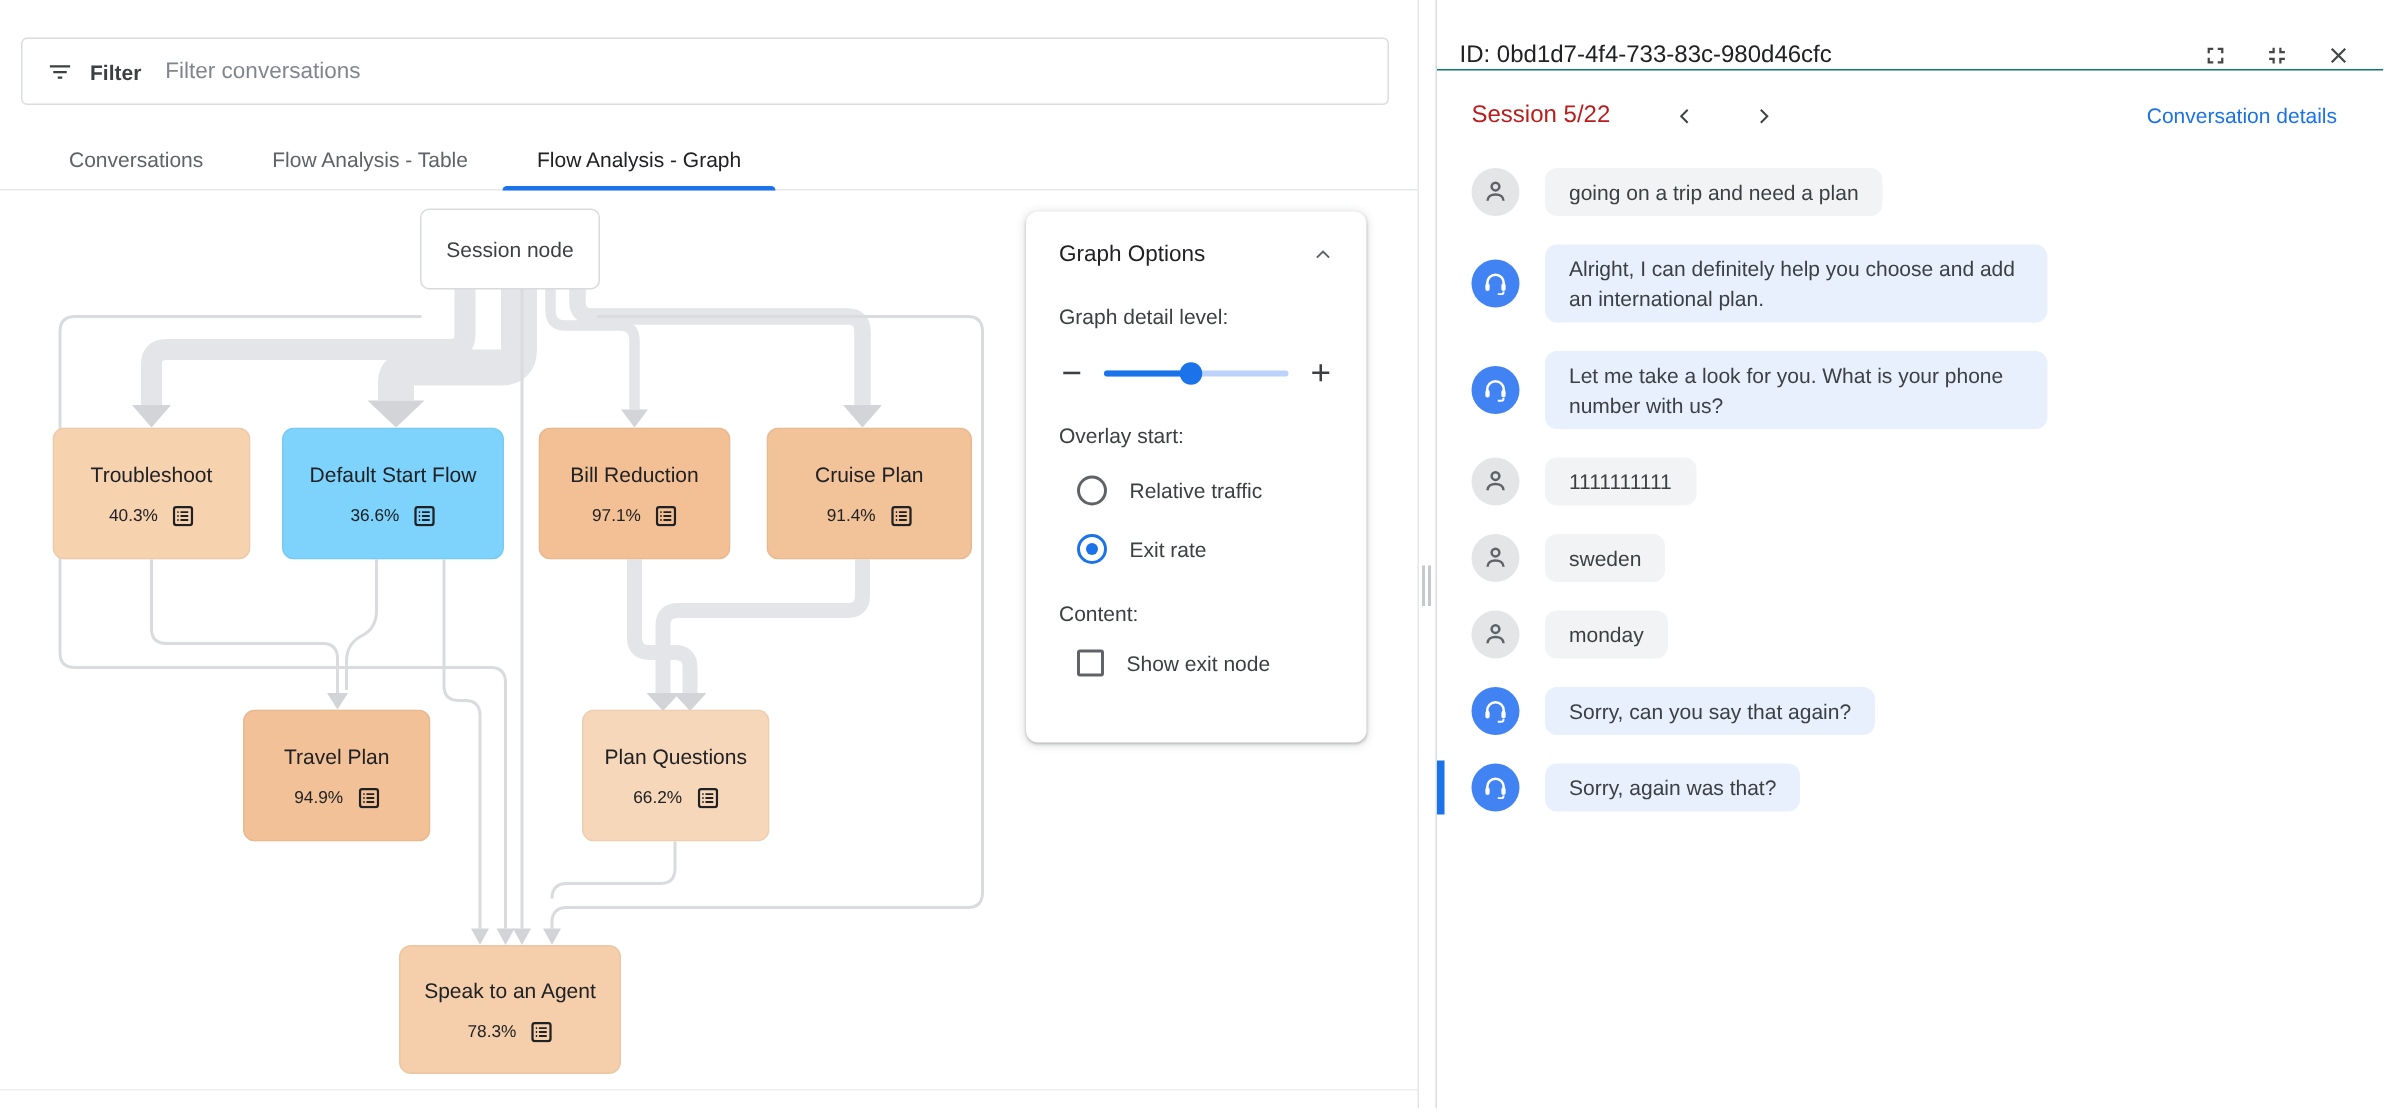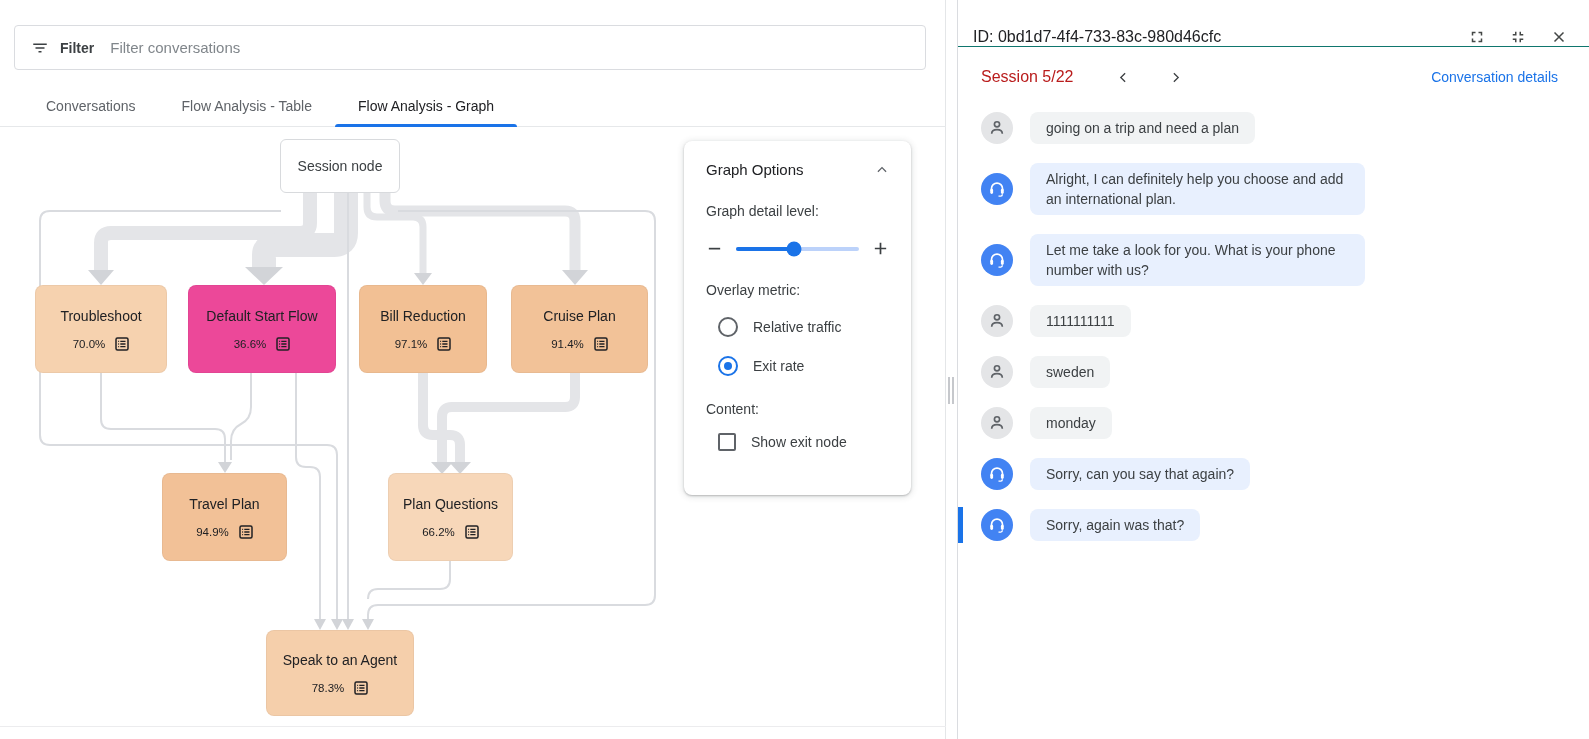--- a/index.html
+++ b/index.html
@@ -144,30 +144,30 @@
       </svg>
 
       <div class="graph-bottom-line"></div>
 
       <div class="start-node">Session node</div>
 
       <div id="flow-nodes">
           <div class="flow-node" style="left: 35px; top: 158px; width: 132px; height: 88px; background: rgb(246, 210, 175);">
             <div class="node-label">Troubleshoot</div>
             <div class="node-metric">
-              <span class="node-pct">70.0%</span>
-              <span class="node-list-icon">
-                <svg width="14" height="14" viewBox="0 0 14 14" fill="none" stroke="#202124">
-                  <rect x="1" y="1" width="12" height="12" rx="1.5" stroke-width="1.5"></rect>
-                  <path stroke-width="1.3" d="M5.3 4.4h5.2M5.3 7h5.2M5.3 9.6h5.2M3.2 4.4h.9M3.2 7h.9M3.2 9.6h.9"></path>
-                </svg>
-              </span>
-            </div>
-          </div>
-          <div class="flow-node" style="left: 188px; top: 158px; width: 148px; height: 88px; background: #ec4899;">
+              <span class="node-pct">40.3%</span>
+              <span class="node-list-icon">
+                <svg width="14" height="14" viewBox="0 0 14 14" fill="none" stroke="#202124">
+                  <rect x="1" y="1" width="12" height="12" rx="1.5" stroke-width="1.5"></rect>
+                  <path stroke-width="1.3" d="M5.3 4.4h5.2M5.3 7h5.2M5.3 9.6h5.2M3.2 4.4h.9M3.2 7h.9M3.2 9.6h.9"></path>
+                </svg>
+              </span>
+            </div>
+          </div>
+          <div class="flow-node" style="left: 188px; top: 158px; width: 148px; height: 88px; background: #7dd3fc;">
             <div class="node-label">Default Start Flow</div>
             <div class="node-metric">
               <span class="node-pct">36.6%</span>
               <span class="node-list-icon">
                 <svg width="14" height="14" viewBox="0 0 14 14" fill="none" stroke="#202124">
                   <rect x="1" y="1" width="12" height="12" rx="1.5" stroke-width="1.5"></rect>
                   <path stroke-width="1.3" d="M5.3 4.4h5.2M5.3 7h5.2M5.3 9.6h5.2M3.2 4.4h.9M3.2 7h.9M3.2 9.6h.9"></path>
                 </svg>
               </span>
             </div>
@@ -253,21 +253,21 @@
           <div class="slider-track">
             <div class="slider-fill" id="slider-fill" style="width: 47%;"></div>
             <div class="slider-thumb" id="slider-thumb" style="left: 47%;"></div>
           </div>
           <span class="slider-btn">
             <svg width="17" height="17" viewBox="0 0 24 24" fill="#3c4043">
                 <path d="M10.8 4h2.4v6.8H20v2.4h-6.8V20h-2.4v-6.8H4v-2.4h6.8V4z"></path>
               </svg>
           </span>
         </div>
-        <div class="go-section-label">Overlay metric:</div>
+        <div class="go-section-label">Overlay start:</div>
         <div class="radio-row">
           <span class="radio"></span>
           <span class="radio-label">Relative traffic</span>
         </div>
         <div class="radio-row">
           <span class="radio selected"></span>
           <span class="radio-label">Exit rate</span>
         </div>
         <div class="go-section-label">Content:</div>
         <div class="checkbox-row">

